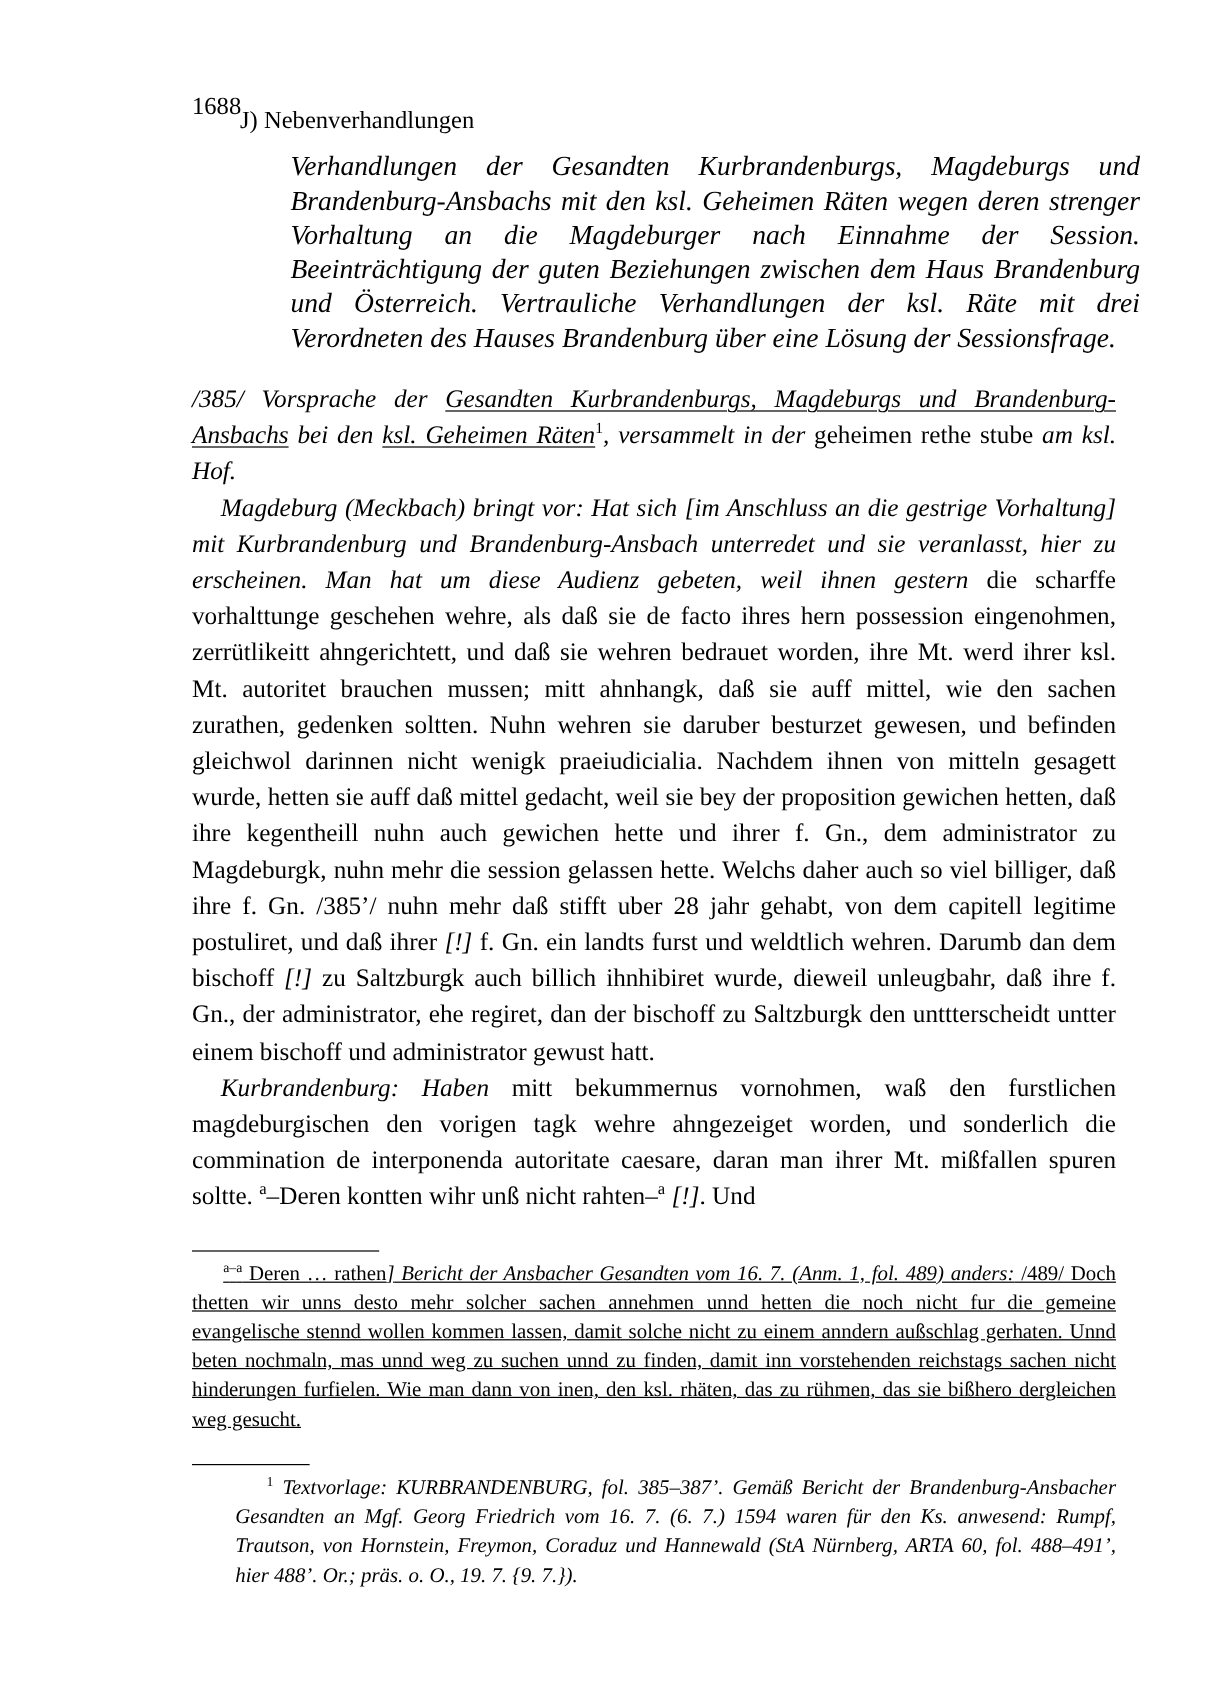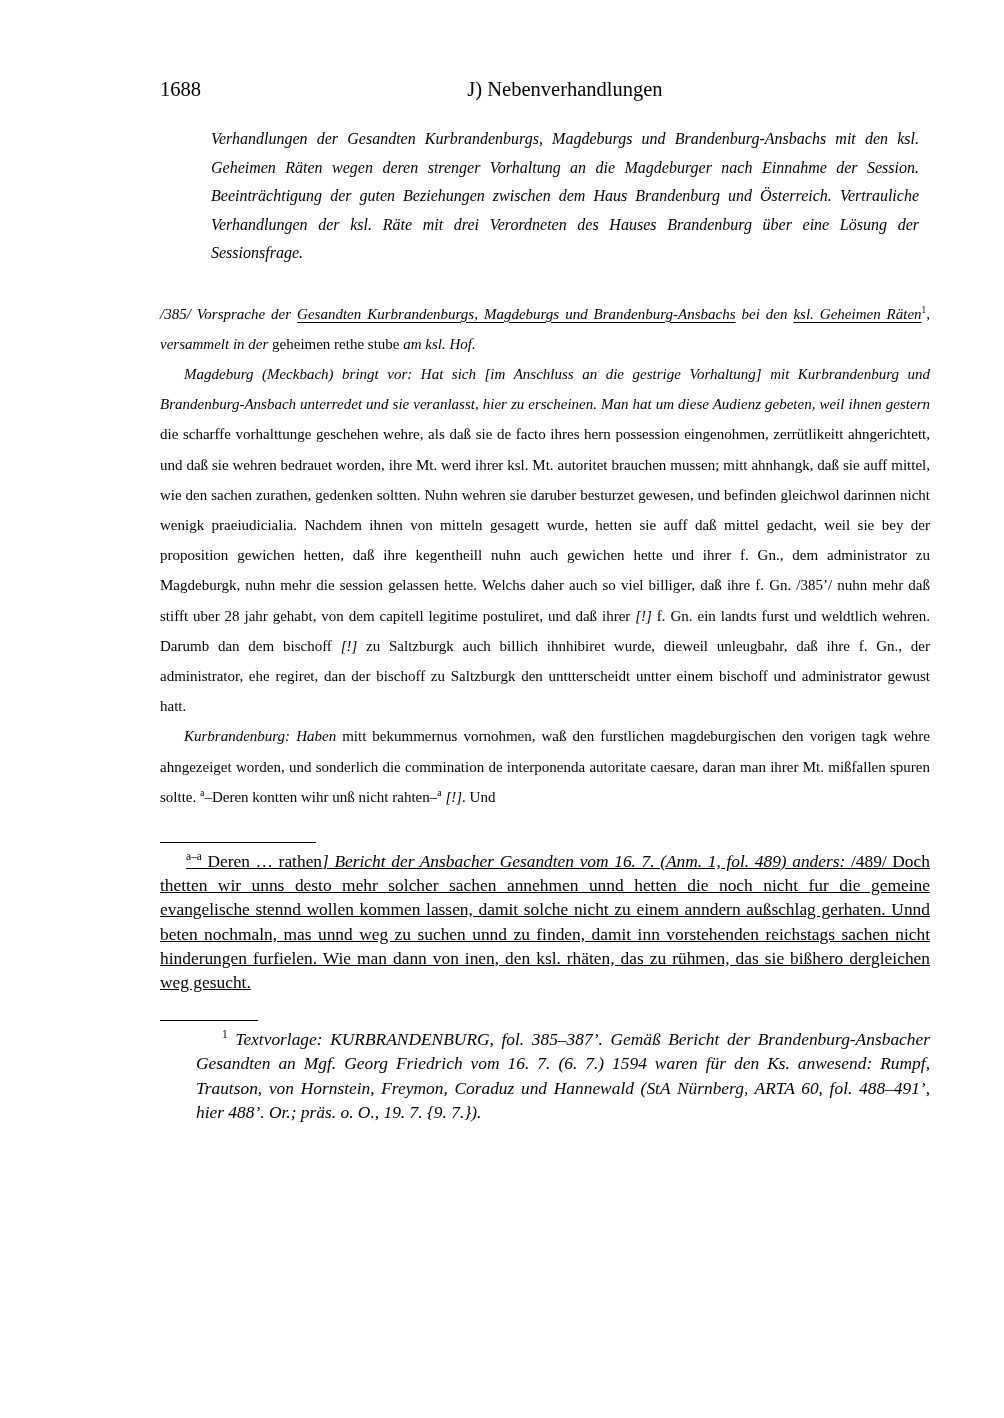--- a/index.html
+++ b/index.html
@@ -37,57 +37,57 @@
     line-height: 34px;
   }
   .runhead .folio {
     position: absolute;
     left: 0;
     top: 0;
   }
   .runhead .runtitle {
     position: absolute;
     left: 0;
-    top: 0;
+    top: 12px;
     width: 770px;
-    text-align: center;
+    text-align: left;
     padding-left: 40px;
     box-sizing: border-box;
   }
 
   
   .sec-head {
     margin-top: 15px;
     font-size: 21.5px;
     font-weight: bold;
     line-height: 28px;
     letter-spacing: 0.1px;
   }
   .sec-head .sec-num {
     display: inline-block;
     min-width: 48px;
   }
 
   
   .regest {
     margin-top: 19px;
-    margin-left: 51px;
+    margin-left: 82px;
     width: 708px;
     font-style: italic;
-    font-size: 16px;
+    font-size: 23px;
     line-height: 28.5px;
     text-align: justify;
     text-justify: inter-word;
     hyphens: none;
   }
 
   
   .body-block {
-    margin-top: 31px;
-    font-size: 15px;
+    margin-top: 21px;
+    font-size: 21px;
     line-height: 30.2px;
     text-align: justify;
     text-justify: inter-word;
   }
   .body-block p {
     margin: 0;
   }
   .body-block p.indent {
     text-indent: 24px;
   }

